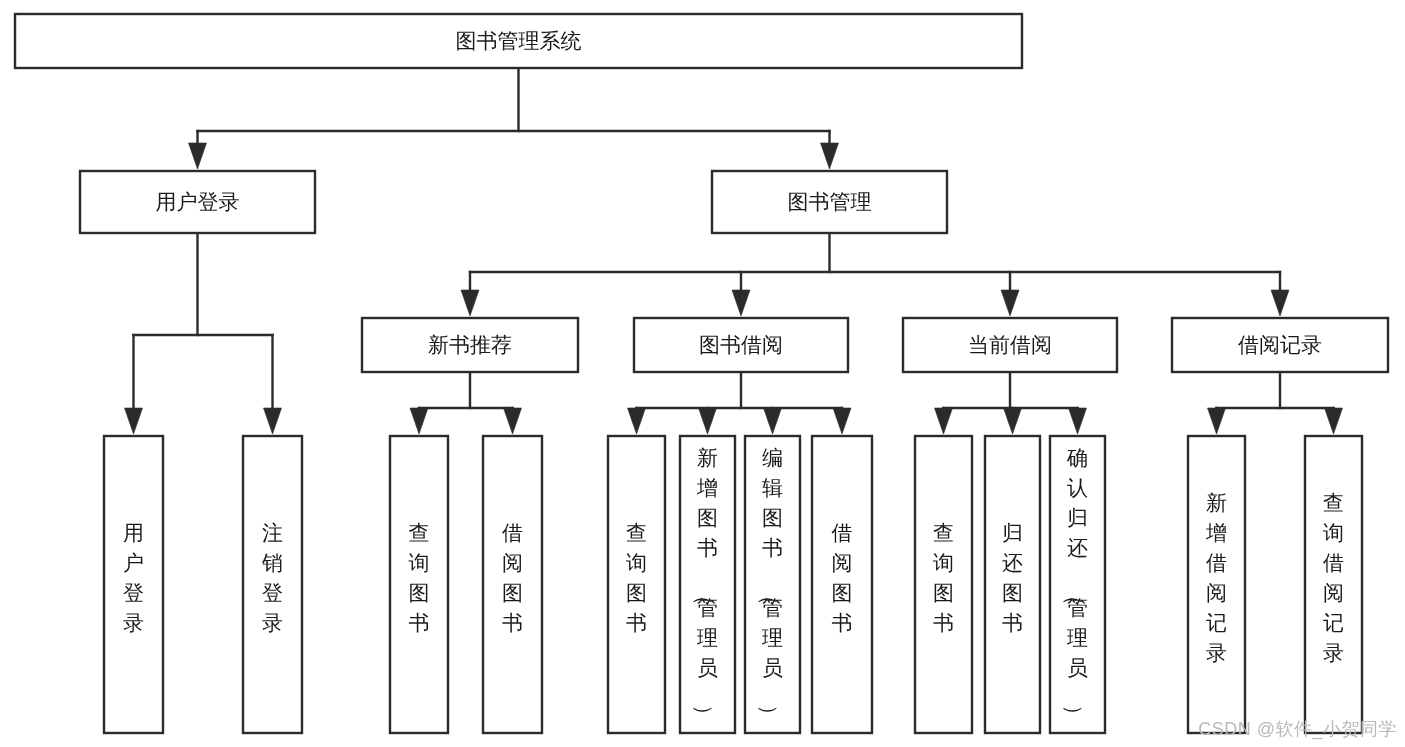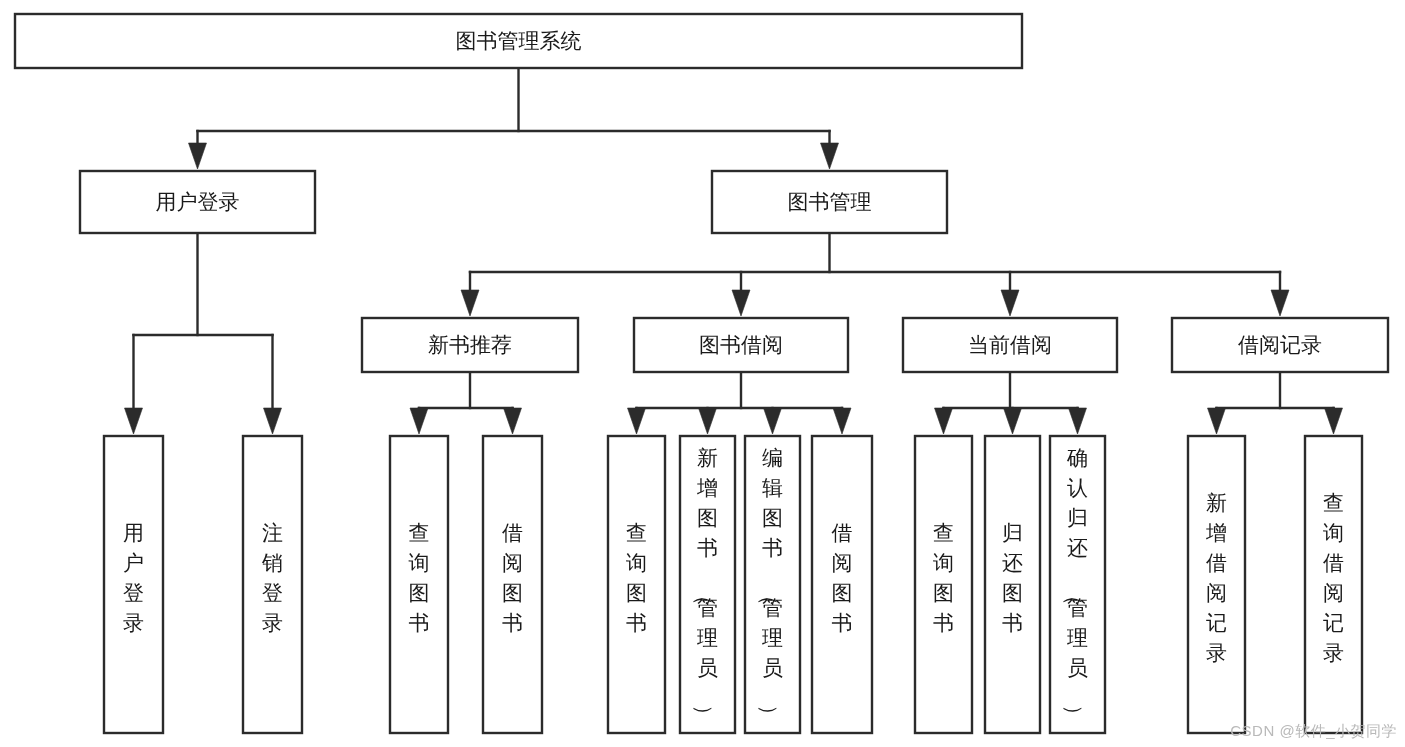--- a/index.html
+++ b/index.html
@@ -53,21 +53,21 @@
     font-family: "Liberation Sans", "DejaVu Sans", sans-serif;
     font-size: 21px;
     fill: #1a1a1a;
     text-anchor: middle;
   }
   .watermark {
     position: absolute;
     right: 8px;
     bottom: 6px;
     font-family: "Liberation Sans", "DejaVu Sans", sans-serif;
-    font-size: 15px;
+    font-size: 18px;
     color: #b9b9b9;
     white-space: nowrap;
     letter-spacing: 0.5px;
   }
 </style>
 </head>
 <body>
 
 <div id="diagram-root">
   <svg class="diagram" viewBox="0 0 1405 747" xmlns="http://www.w3.org/2000/svg">

